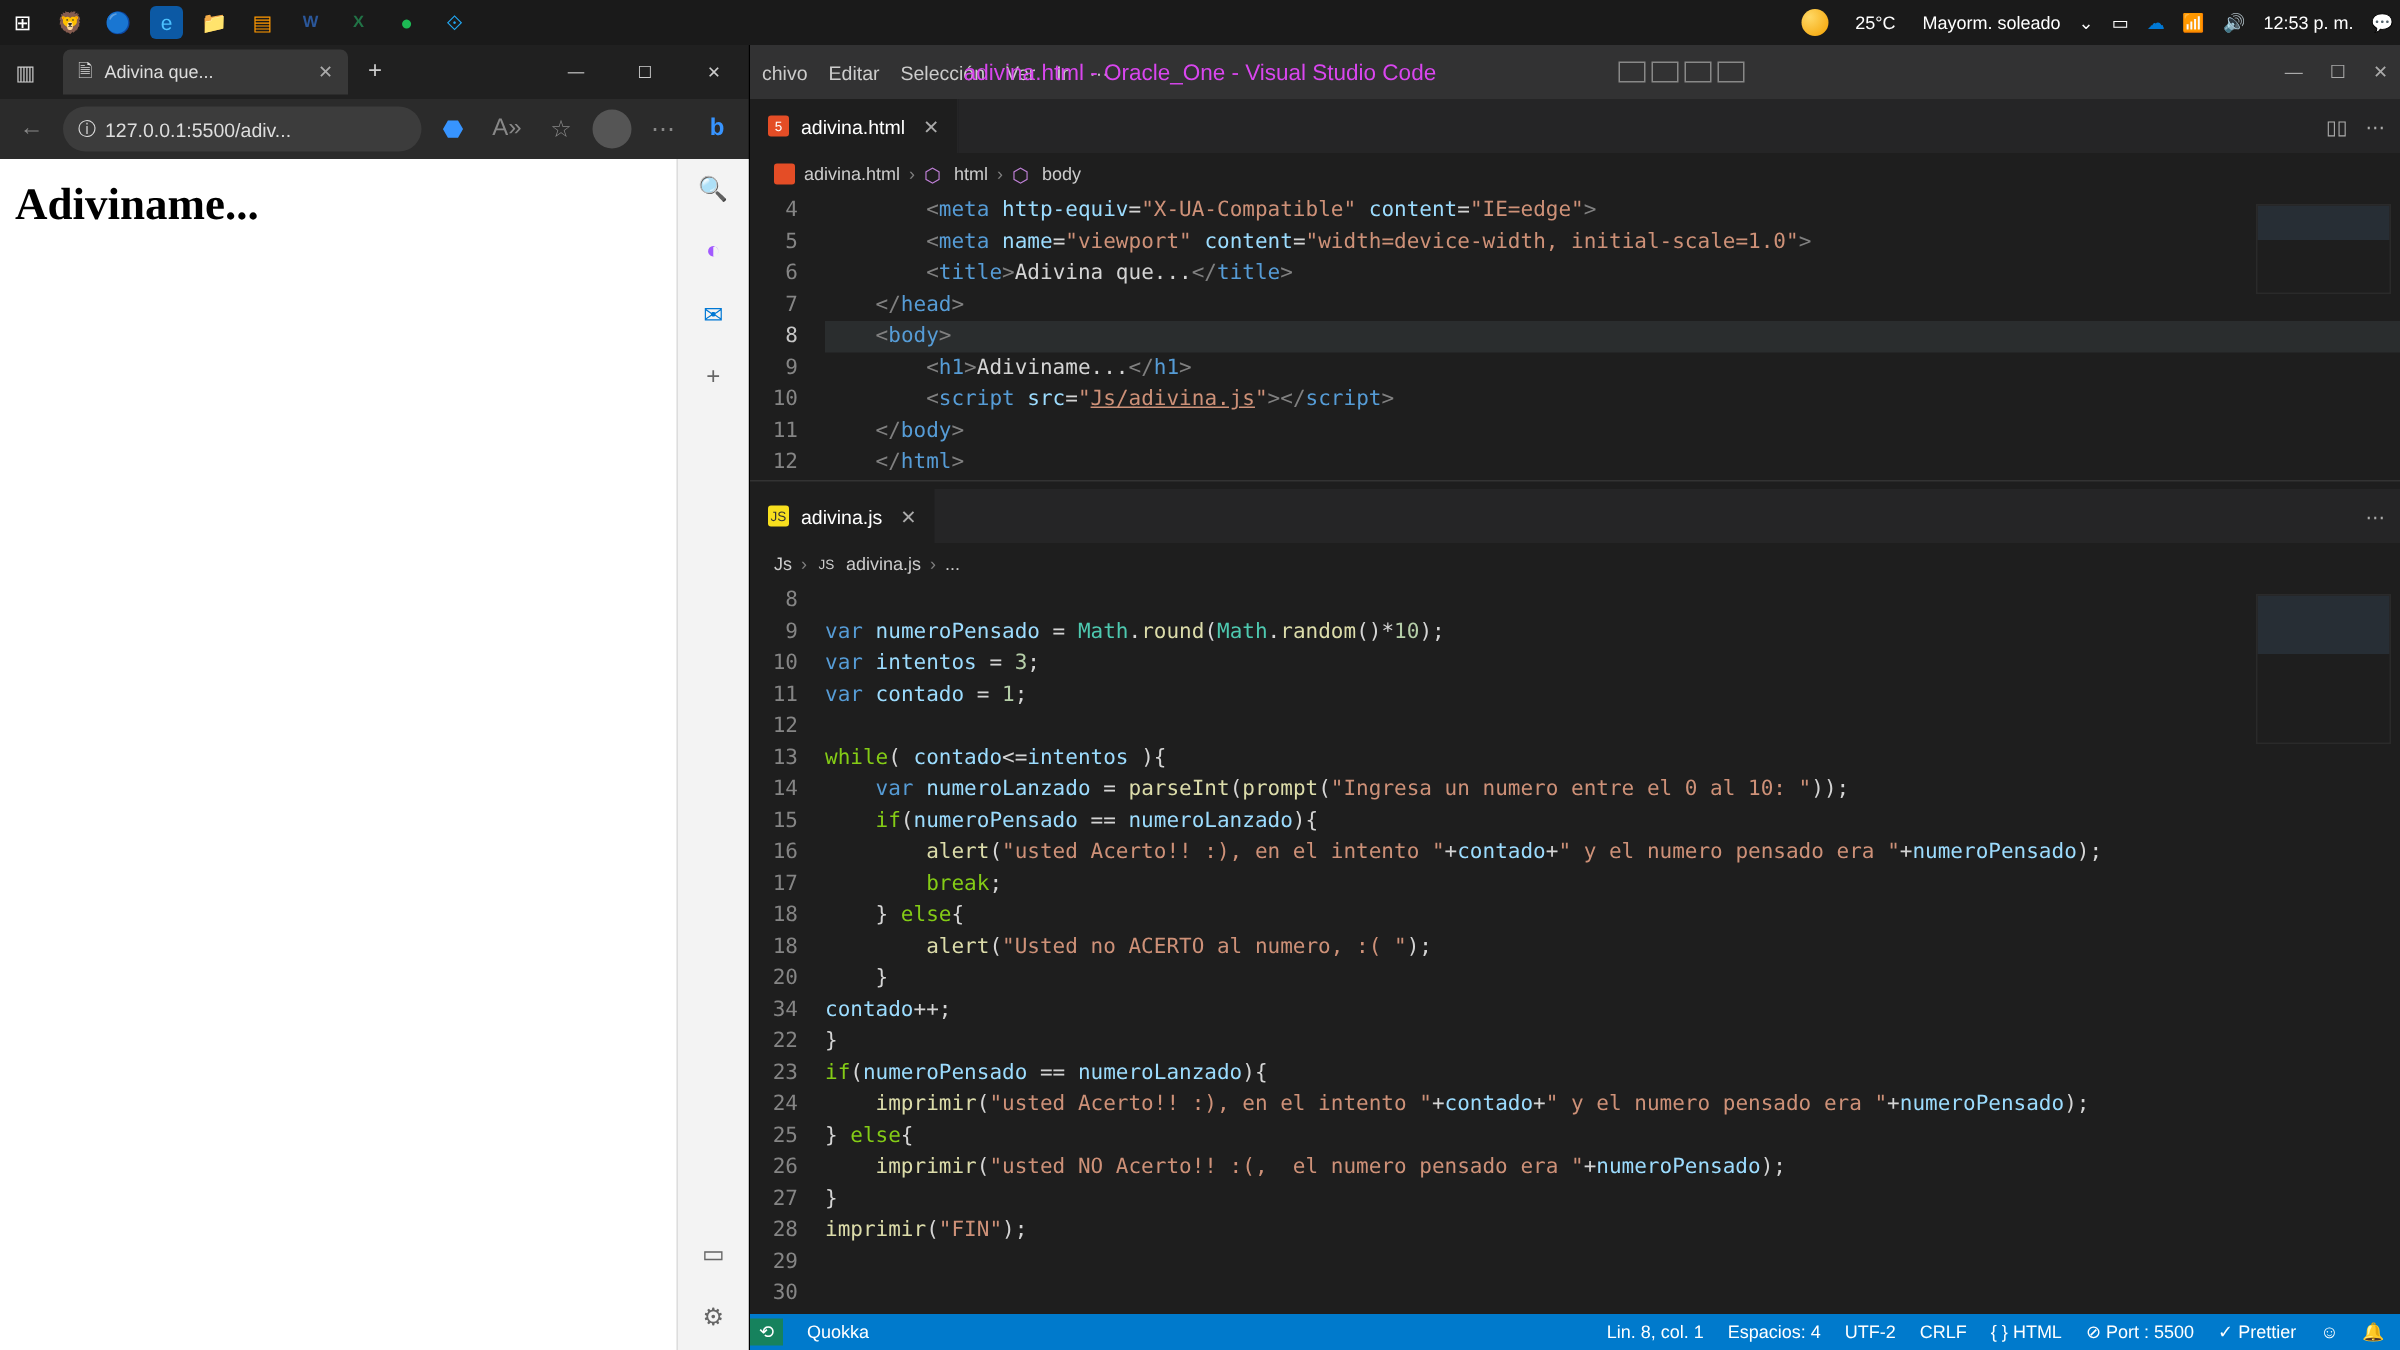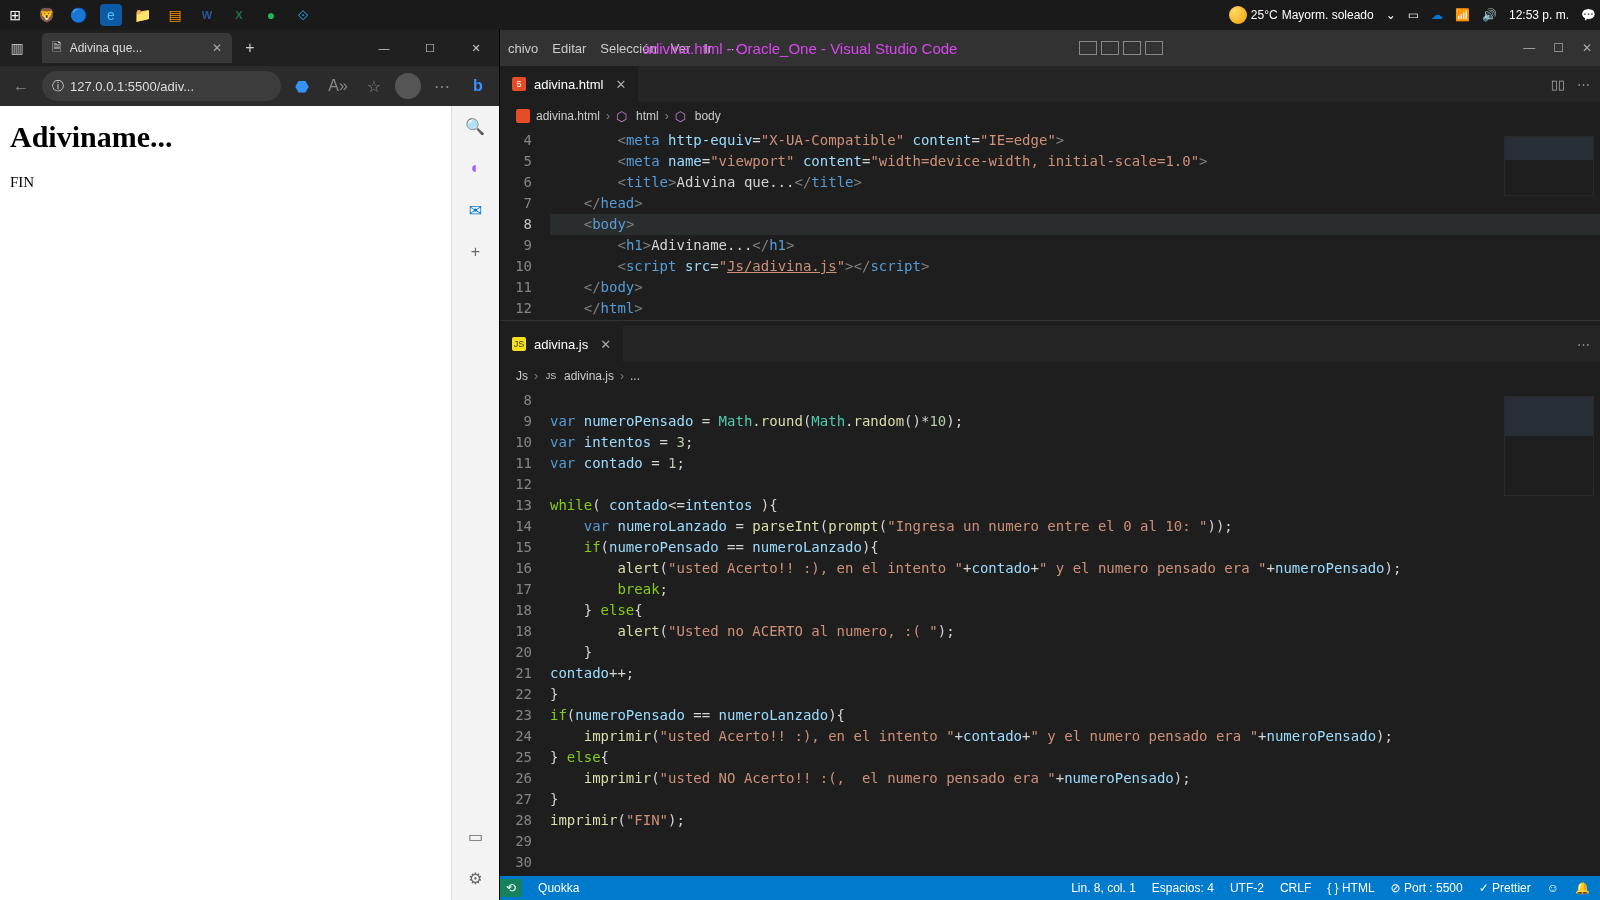--- a/index.html
+++ b/index.html
@@ -1,21 +1,21 @@
 <!DOCTYPE html>
 <html><head>
 <meta charset="utf-8">
 <style>
 * { margin: 0; padding: 0; box-sizing: border-box; }
 body { font-family: "Segoe UI", sans-serif; background: #000; width: 1600px; height: 900px; overflow: hidden; position: relative; }
 .taskbar { height: 30px; background: #1a1a1a; display: flex; align-items: center; padding: 0 4px; justify-content: space-between; }
 .taskbar-left { display: flex; gap: 10px; align-items: center; }
 .taskbar-left .ticon { width: 22px; height: 22px; display: flex; align-items: center; justify-content: center; font-size: 14px; }
 .taskbar-right { display: flex; gap: 12px; align-items: center; color: #fff; font-size: 12px; }
-.weather { display: flex; align-items: center; gap: 4px; }
+.weather { display: flex; align-items: center; gap: 18px; }
 .sun { width: 18px; height: 18px; background: radial-gradient(circle at 30% 30%, #ffd966, #f4a100); border-radius: 50%; }
 .main { display: flex; height: 870px; }
 .browser-wrap { width: 500px; display: flex; flex-direction: column; background: #2b2b2b; border-right: 1px solid #000; }
 .browser-titlebar { height: 36px; background: #202020; display: flex; align-items: center; }
 .tab-strip { display: flex; align-items: center; flex: 1; padding-left: 8px; gap: 4px; }
 .vtab-btn { width: 34px; height: 30px; display: flex; align-items: center; justify-content: center; color: #ccc; font-size: 14px; }
 .tab { background: #383838; height: 30px; display: flex; align-items: center; padding: 0 10px; gap: 8px; border-radius: 5px 5px 0 0; color: #ddd; font-size: 12px; min-width: 190px; }
 .tab .close { margin-left: auto; color: #aaa; cursor: pointer; }
 .newtab { width: 28px; height: 28px; color: #ccc; display: flex; align-items: center; justify-content: center; font-size: 16px; }
 .winbtns { display: flex; }
@@ -120,21 +120,20 @@
       <div class="navbtn" style="color:#3794ff">⬣</div>
       <div class="navbtn">A»</div>
       <div class="navbtn">☆</div>
       <div class="profile"></div>
       <div class="navbtn">⋯</div>
       <div class="navbtn" style="color:#3794ff;font-weight:bold">b</div>
     </div>
     <div class="browser-content">
       <div class="page">
         <h1>Adiviname...</h1>
-        <p>FIN</p>
       </div>
       <div class="edge-sidebar">
         <div class="sicon" style="color:#3794ff">🔍</div>
         <div class="sicon" style="color:#a259ff">◐</div>
         <div class="sicon" style="color:#0078d4">✉</div>
         <div class="sicon" style="color:#666">+</div>
         <div class="spacer"></div>
         <div class="sicon" style="color:#666">▭</div>
         <div class="sicon" style="color:#666;margin-bottom:10px">⚙</div>
       </div>
@@ -241,21 +240,21 @@
             <div>11</div>
             <div>12</div>
             <div>13</div>
             <div>14</div>
             <div>15</div>
             <div>16</div>
             <div>17</div>
             <div>18</div>
             <div>18</div>
             <div>20</div>
-            <div>21</div>
+            <div>34</div>
             <div>22</div>
             <div>23</div>
             <div>24</div>
             <div>25</div>
             <div>26</div>
             <div>27</div>
             <div>28</div>
             <div>29</div>
             <div>30</div>
           </div>

